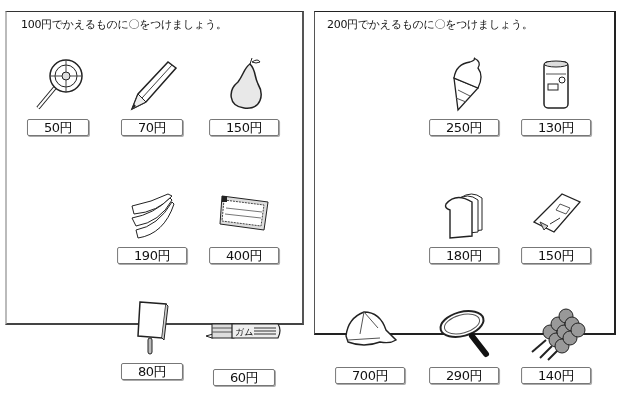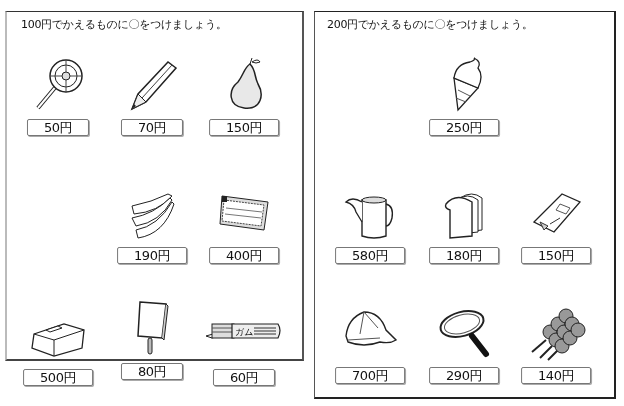--- a/index.html
+++ b/index.html
@@ -1,21 +1,21 @@
 <!DOCTYPE html>
 <html><head>
 <meta charset="utf-8">
 <style>
   html, body { margin:0; padding:0; background:#fff; }
   body { width:624px; height:406px; position:relative; overflow:hidden;
          font-family:"DejaVu Sans", sans-serif; color:#111; }
   .panel { position:absolute; background:#fff; box-sizing:border-box; }
-  .panel-left { left:5px; top:11px; width:299px; height:350px;
+  .panel-left { left:5px; top:11px; width:299px; height:314px;
                 border-top:1px solid #333; border-right:2px solid #555; border-bottom:2px solid #444; border-left:2px solid #bbb; }
-  .panel-right { left:314px; top:11px; width:302px; height:388px;
+  .panel-right { left:314px; top:11px; width:302px; height:324px;
                  border-top:1px solid #222; border-right:2px solid #222; border-bottom:2px solid #222; border-left:1px solid #555; }
   .title { position:absolute; left:14px; top:5px; font-size:11px; letter-spacing:-0.3px; white-space:nowrap; }
   .panel-right .title { left:12px; }
   .item { position:absolute; width:90px; height:100px; }
   .pic { position:absolute; left:15px; top:0; width:60px; height:60px; display:flex; align-items:center; justify-content:flex-end; }
   .pic svg { width:60px; height:60px; }
   .price { position:absolute; top:65px; left:50%; transform:translateX(-50%);
            border:1px solid #777; border-radius:2px; padding:0 16px; height:15px; line-height:15px;
            font-size:13px; background:#fff; white-space:nowrap; box-shadow:1px 1px 0 #aaa; letter-spacing:-0.5px; }
 </style>
@@ -78,30 +78,20 @@
       <svg viewBox="0 0 60 60">
           <path d="M8 14 L54 20 L50 48 L6 42 Z" fill="#ddd" stroke="#222"></path>
           <path d="M10 18 L50 23 L47 44 L8 39 Z" fill="#fff" stroke="#444" stroke-dasharray="2 1"></path>
           <rect x="8" y="14" width="5" height="6" fill="#222"></rect>
           <path d="M12 26 L48 30 M11 32 L47 36" stroke="#777"></path>
         </svg>
     </div>
     <div class="price">400円</div>
   </div>
 
-  <div class="item" style="left:6px;top:292px;">
-    <div class="pic">
-      <svg viewBox="0 0 60 60">
-          <path d="M6 30 L36 20 L56 26 L54 44 L26 52 L4 44 Z" fill="#fff" stroke="#222" stroke-width="1.3"></path>
-          <path d="M6 30 L26 36 L56 26 M26 36 L26 52" stroke="#222" fill="none"></path>
-          <path d="M18 26 L30 22 L34 24 L22 28 Z" fill="#fff" stroke="#222"></path>
-        </svg>
-    </div>
-    <div class="price">500円</div>
-  </div>
 
   <div class="item" style="left:100px;top:286px;">
     <div class="pic">
       <svg viewBox="0 0 60 60">
           <path d="M18 4 L44 6 L40 40 L16 38 Z" fill="#fff" stroke="#222" stroke-width="1.5"></path>
           <path d="M44 6 L46 8 L42 42 L40 40" fill="#ccc" stroke="#222"></path>
           <rect x="26" y="40" width="4" height="16" rx="2" fill="#bbb" stroke="#222"></rect>
         </svg>
     </div>
     <div class="price">80円</div>
@@ -130,32 +120,33 @@
     <div class="pic">
       <svg viewBox="0 0 60 60">
           <path d="M20 24 L44 34 L24 56 Z" fill="#fff" stroke="#222" stroke-width="1.3"></path>
           <path d="M24 36 L36 42 M22 44 L32 48" stroke="#555"></path>
           <path d="M20 24 Q22 10 36 8 Q42 6 40 4 Q48 8 44 14 Q50 22 44 34 Z" fill="#fff" stroke="#222" stroke-width="1.3"></path>
         </svg>
     </div>
     <div class="price">250円</div>
   </div>
 
-
-  <div class="item" style="left:10px;top:170px;">
-    <div class="pic">
-      <svg viewBox="0 0 60 60">
-          <path d="M22 18 L46 18 L46 54 Q34 58 22 54 Z" fill="#fff" stroke="#222" stroke-width="1.4"></path>
-          <path d="M46 22 Q54 24 52 36 Q50 44 46 44" fill="none" stroke="#222" stroke-width="1.4"></path>
-          <path d="M22 20 Q12 14 6 20 Q14 22 16 30 L22 40" fill="#fff" stroke="#222" stroke-width="1.3"></path>
-          <ellipse cx="34" cy="18" rx="12" ry="3" fill="#ddd" stroke="#222"></ellipse>
-        </svg>
-    </div>
-    <div class="price">580円</div>
-  </div>
+  <div class="item" style="left:196px;top:42px;">
+    <div class="pic">
+      <svg viewBox="0 0 60 60">
+          <rect x="18" y="8" width="24" height="46" rx="4" fill="#fff" stroke="#222" stroke-width="1.5"></rect>
+          <ellipse cx="30" cy="10" rx="12" ry="3" fill="#ddd" stroke="#222"></ellipse>
+          <rect x="22" y="30" width="10" height="6" fill="#fff" stroke="#222"></rect>
+          <circle cx="36" cy="26" r="3" fill="none" stroke="#222"></circle>
+          <path d="M20 20 L40 20" stroke="#555"></path>
+        </svg>
+    </div>
+    <div class="price">130円</div>
+  </div>
+
 
   <div class="item" style="left:104px;top:170px;">
     <div class="pic">
       <svg viewBox="0 0 60 60">
           <path d="M26 16 Q38 8 48 16 L48 48 L30 50 Z" fill="#fff" stroke="#222"></path>
           <path d="M22 18 Q34 10 44 18 L44 50 L26 52 Z" fill="#fff" stroke="#222"></path>
           <path d="M12 22 Q22 10 38 20 L38 54 L16 56 L16 28 Q10 26 12 22 Z" fill="#fff" stroke="#222" stroke-width="1.4"></path>
         </svg>
     </div>
     <div class="price">180円</div>

